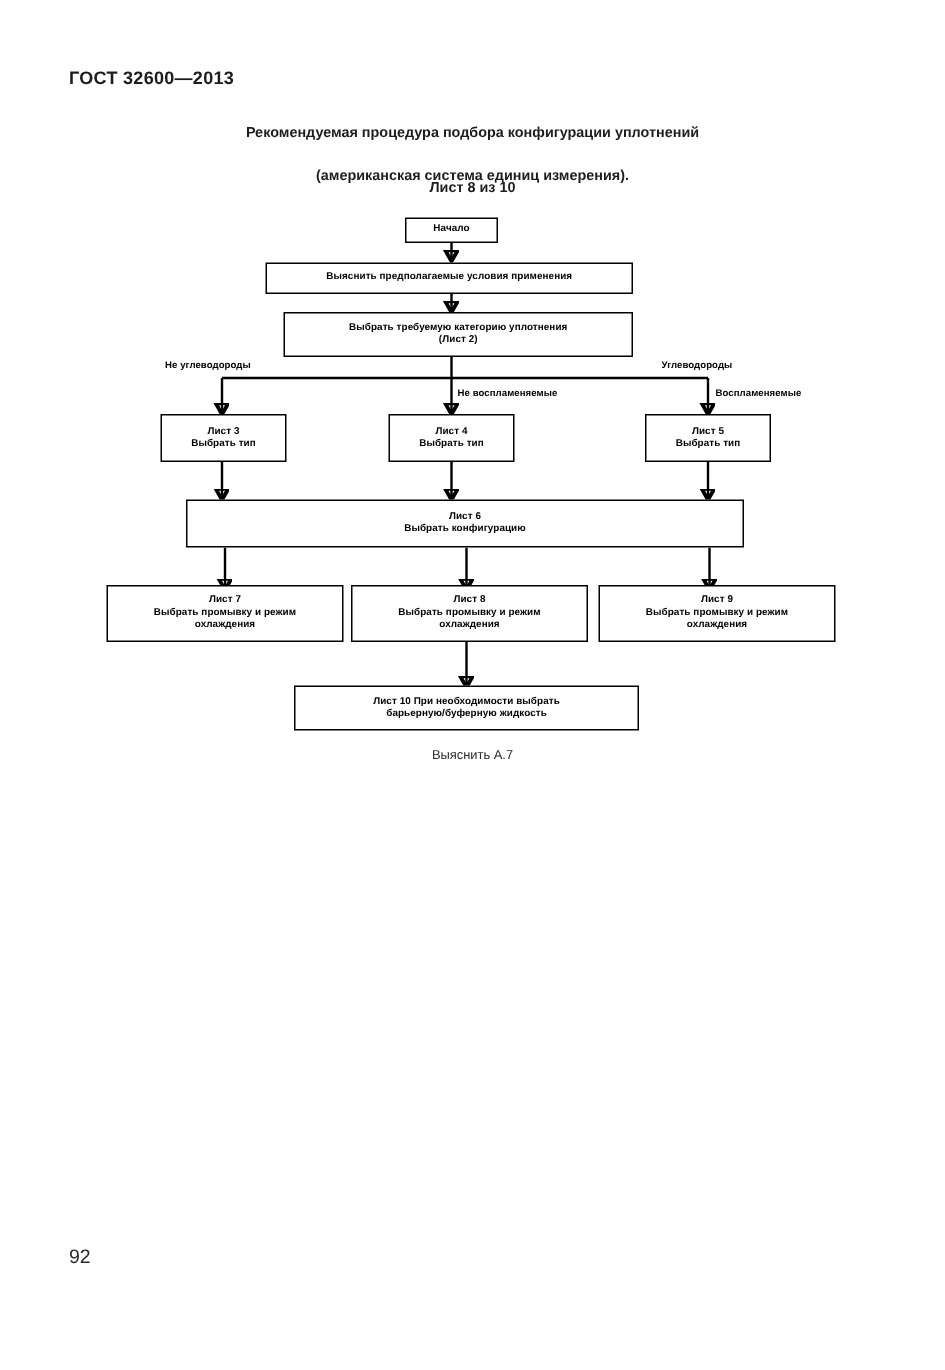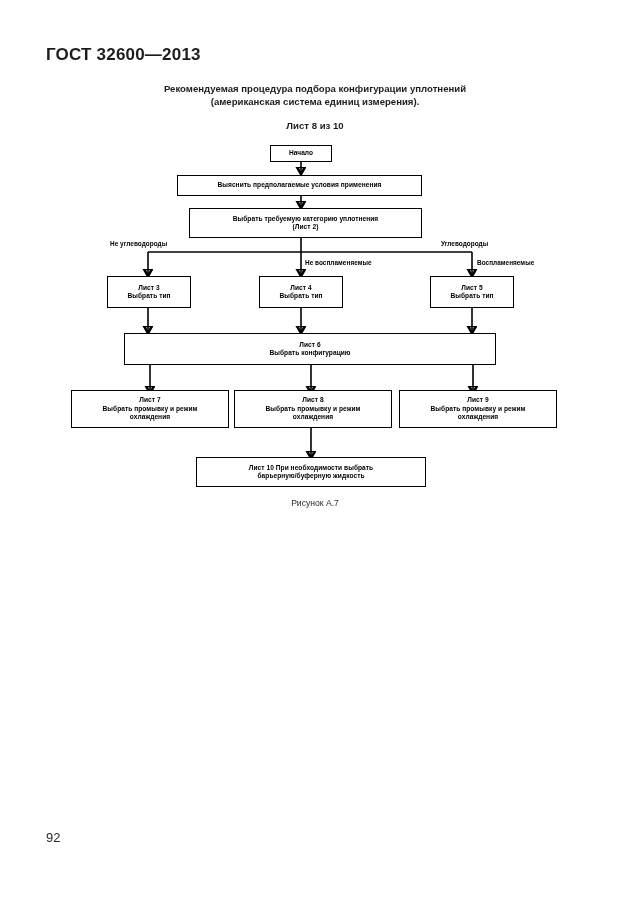--- a/index.html
+++ b/index.html
@@ -20,40 +20,40 @@
     position: absolute;
     inset: 0;
     background: #fff;
   }
 
   
   .gost-header {
     position: absolute;
     left: 46px;
     top: 45px;
-    font-size: 17px;
+    font-size: 12px;
     font-weight: bold;
     letter-spacing: 0.2px;
     color: #1d1d1d;
     white-space: nowrap;
   }
 
   
   .fig-title {
     position: absolute;
     left: 0;
     top: 82px;
     width: 630px;
     text-align: center;
     font-size: 9.6px;
     font-weight: bold;
     line-height: 13px;
     color: #1d1d1d;
   }
-  .fig-title .l2 { display: block; }
+  .fig-title .l2 { display: block; margin-top: 16px; }
 
   .sheet-of {
     position: absolute;
     left: 0;
     top: 120px;
     width: 630px;
     text-align: center;
     font-size: 9.6px;
     font-weight: bold;
     color: #1d1d1d;
@@ -235,17 +235,17 @@
     <div class="edge-label" style="left:110px; top:240px;">Не углеводороды</div>
 
     <div class="edge-label" style="left:305px; top:259px;">Не воспламеняемые</div>
 
     <div class="edge-label" style="left:441px; top:240px;">Углеводороды</div>
 
     <div class="edge-label" style="left:477px; top:259px;">Воспламеняемые</div>
 
   </div>
 
-  <div class="fig-caption">Рисунок А.7</div>
+  <div class="fig-caption">Выяснить А.7</div>
 
   <div class="page-number">92</div>
 
 </div>
 
 </body></html>

